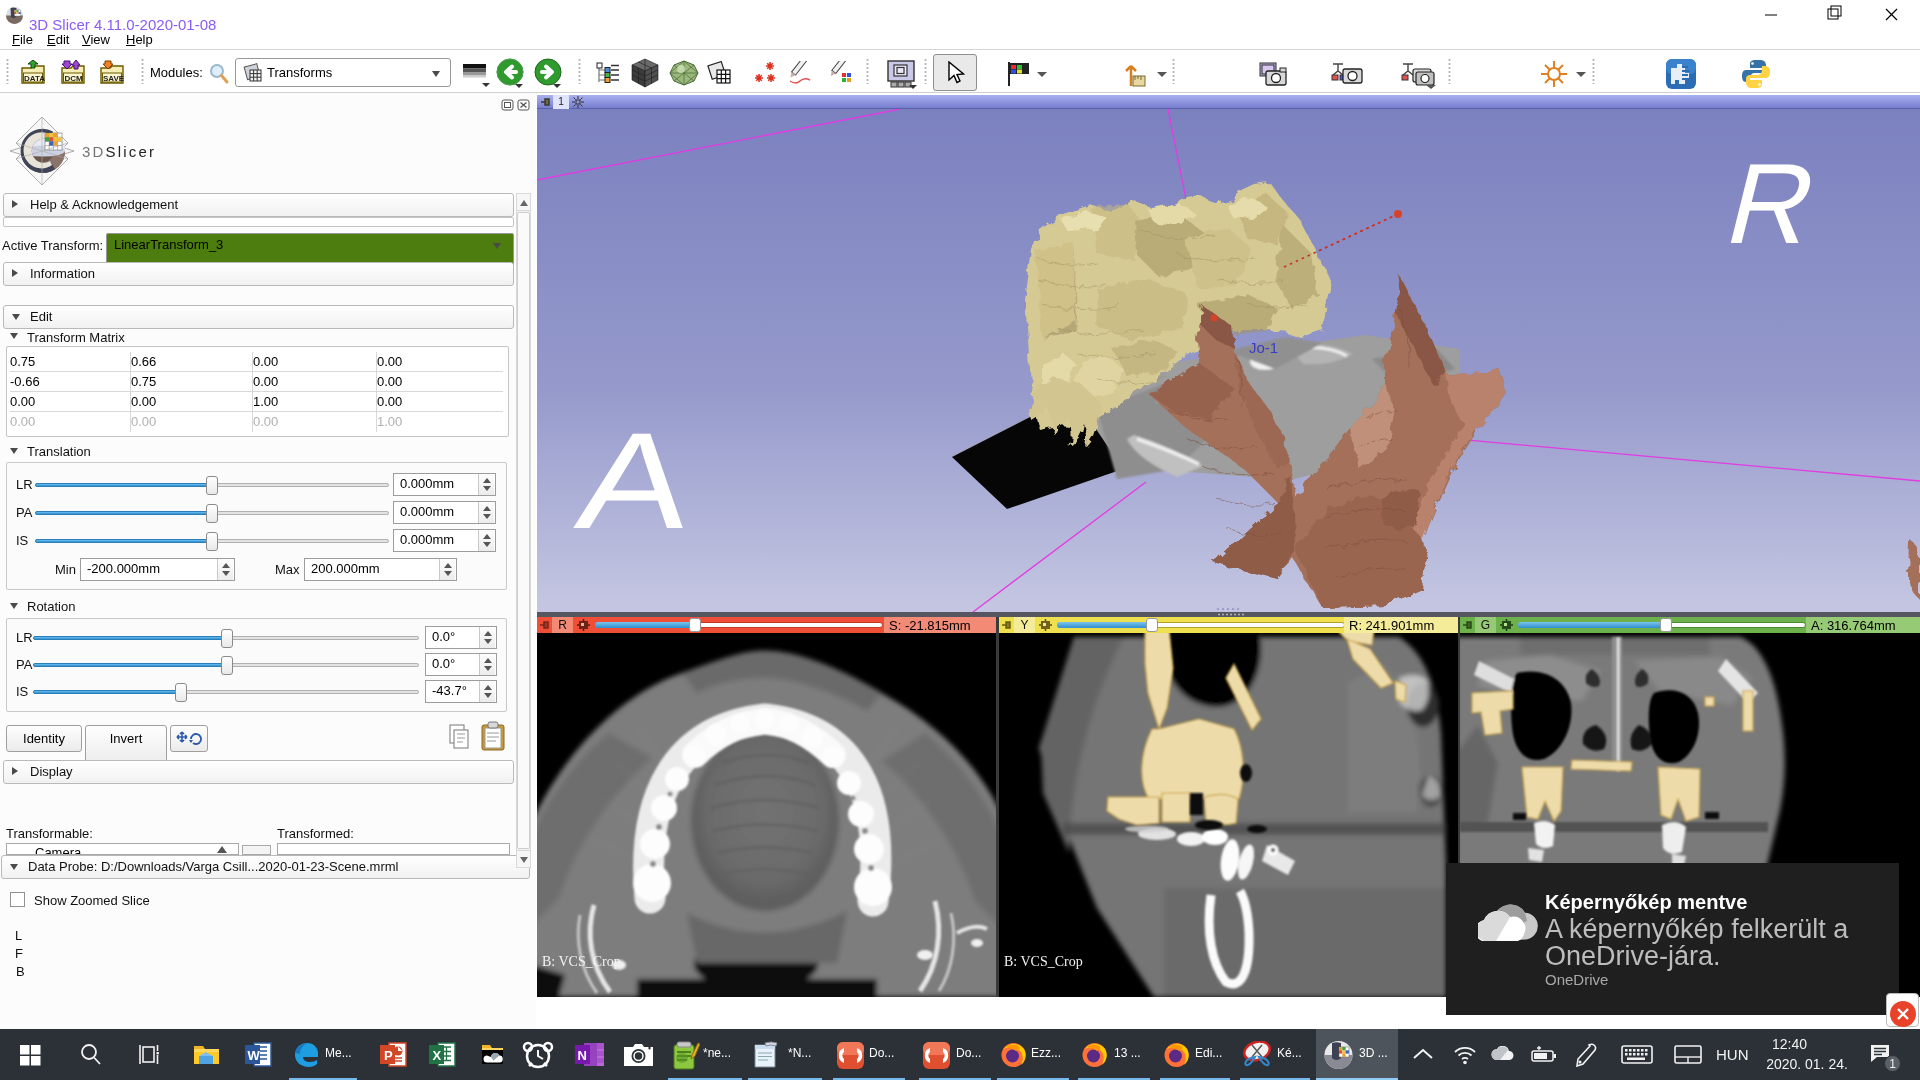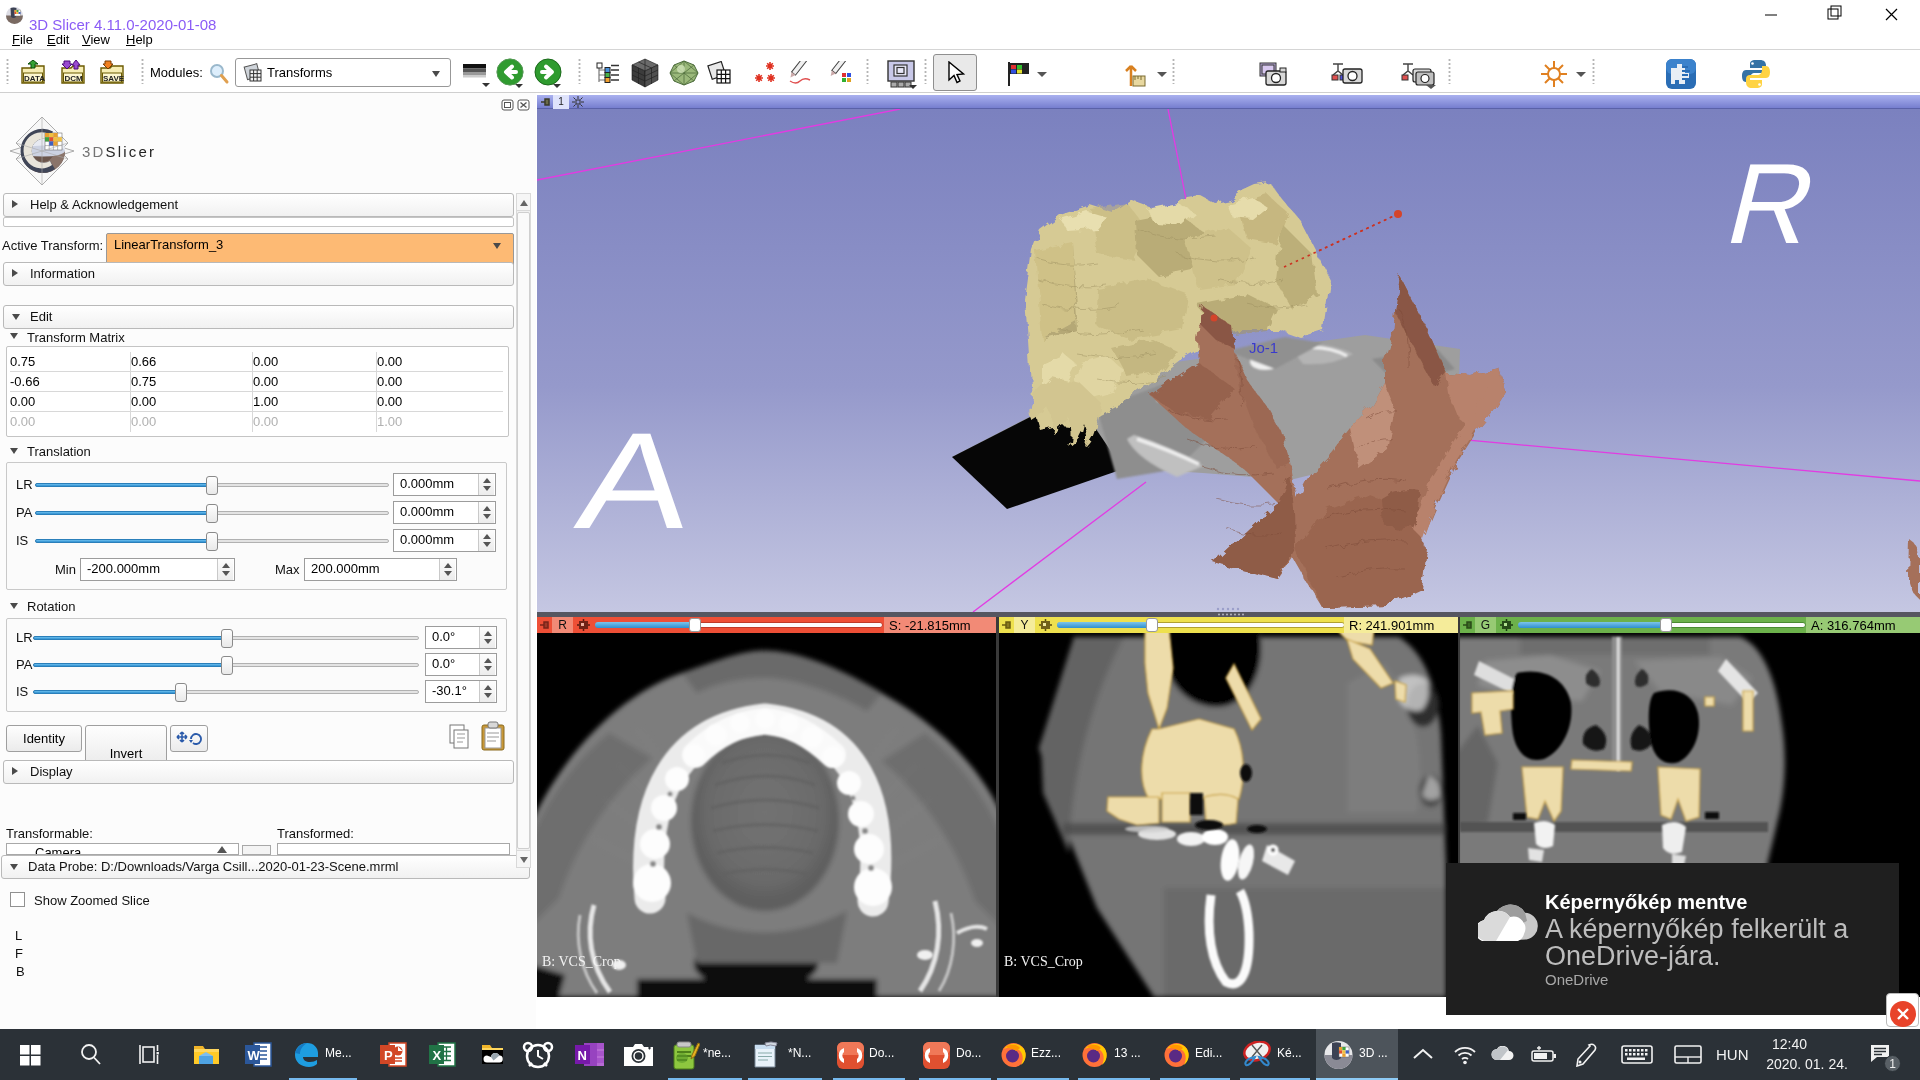--- a/index.html
+++ b/index.html
@@ -337,21 +337,21 @@
       <path d="M10 30 L62 46 M62 30 L10 46 M36 4 L36 72" stroke="#aaa" stroke-width="0.6" fill="none"></path>
       <text x="76" y="44" font-size="15" letter-spacing="2.2" fill="#747474">3D<tspan fill="#222">Slicer</tspan></text>
     </svg>
 
     <div class="cheader" style="top:100px">
         <div class="tri tri-r"></div>
         <div class="lbl">Help &amp; Acknowledgement</div>
       </div>
     <div class="abs" style="left:3px;top:124px;width:511px;height:10px;border:1px solid #c4c4c4;border-radius:2px;background:#fff"></div>
     <div class="seclbl" style="left:2px;top:145px">Active Transform:</div>
-    <div class="abs" style="left:106px;top:140px;width:408px;height:41px;border:1px solid #989898;border-radius:2px;background:#fdba74">
+    <div class="abs" style="left:106px;top:140px;width:408px;height:41px;border:1px solid #989898;border-radius:2px;background:#4d7c0f">
       <div class="abs" style="left:7px;top:3px;font-size:13px">LinearTransform_3</div>
       <div class="tri-d abs" style="right:12px;top:9px"></div>
     </div>
     <div class="cheader" style="top:169px">
         <div class="tri tri-r"></div>
         <div class="lbl">Information</div>
       </div>
     <div class="cheader" style="top:212px">
         <div class="tri tri-d" style="margin-top:2px"></div>
         <div class="lbl">Edit</div>
@@ -470,30 +470,30 @@
             <div class="dnar"></div>
           </div>
         </div>
     </div>
     <div class="slider-row" style="left:0;top:589px;width:536px">
       <div class="seclbl" style="left:16px;top:2px">IS</div>
       <div class="strack" style="left:33px;width:386px"></div>
       <div class="sfill" style="left:33px;width:148px"></div>
       <div class="shandle" style="left:175px"></div>
       <div class="spin" style="left:425px;top:-2px;width:72px;height:23px">
-          <div class="v">-30.1°</div>
+          <div class="v">-43.7°</div>
         <div class="arrows">
             <div class="upar"></div>
             <div class="dnar"></div>
           </div>
         </div>
     </div>
 
     <div class="btn" style="left:6px;top:632px;width:76px;height:27px;padding-top:5px">Identity</div>
-    <div class="btn" style="left:85px;top:632px;width:82px;height:41px;padding-top:20px">Invert</div>
+    <div class="btn" style="left:85px;top:632px;width:82px;height:41px;padding-top:5px">Invert</div>
     <div class="btn" style="left:170px;top:632px;width:38px;height:27px">
       <svg style="margin-top:5px" width="26" height="16" viewBox="0 0 26 16">
         <path d="M6 1 V11 M1 6 H11 M6 1 L4 3 M6 1 L8 3 M1 6 L3 4 M1 6 L3 8 M11 6 L9 4 M11 6 L9 8 M6 11 L4 9 M6 11 L8 9" stroke="#2a5aaa" stroke-width="1.6" fill="none"></path>
         <path d="M15 8 a5 5 0 1 1 2 4" stroke="#2a5aaa" stroke-width="1.8" fill="none"></path>
         <path d="M15 12 l2 -3 h-4 Z" fill="#2a5aaa"></path>
       </svg>
     </div>
     <svg class="abs" style="left:444px;top:629px;width:30px;height:30px" viewBox="0 0 30 30">
       <rect x="3" y="3" width="30" height="30" fill="none"></rect>
       <rect x="6" y="3" width="14" height="18" fill="#fff" stroke="#777"></rect>

